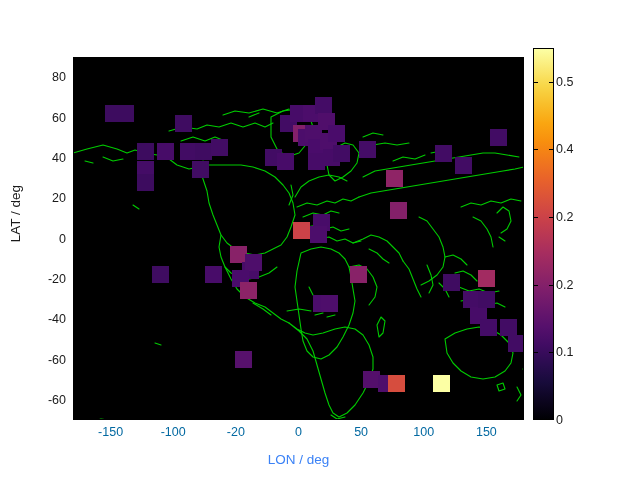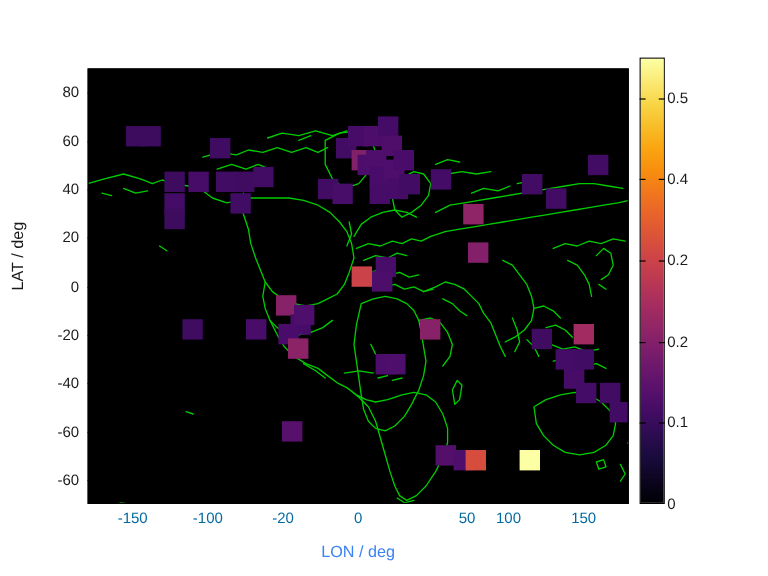--- a/index.html
+++ b/index.html
@@ -230,21 +230,21 @@
     </div>
   <div id="xticks">
       <div class="xtick" style="left: 110.583px;">-150</div>
       <div class="xtickmark" style="left: 110.583px;"></div>
       <div class="xtick" style="left: 173.222px;">-100</div>
       <div class="xtickmark" style="left: 173.222px;"></div>
       <div class="xtick" style="left: 235.861px;">-20</div>
       <div class="xtickmark" style="left: 235.861px;"></div>
       <div class="xtick" style="left: 298.5px;">0</div>
       <div class="xtickmark" style="left: 298.5px;"></div>
-      <div class="xtick" style="left: 361.139px; text-align: right;">50</div>
+      <div class="xtick" style="left: 361.139px;">50</div>
       <div class="xtickmark" style="left: 361.139px;"></div>
       <div class="xtick" style="left: 423.778px;">100</div>
       <div class="xtickmark" style="left: 423.778px;"></div>
       <div class="xtick" style="left: 486.417px;">150</div>
       <div class="xtickmark" style="left: 486.417px;"></div>
     </div>
   <div id="ylabel">LAT / deg</div>
   <div id="xlabel">LON / deg</div>
 
   <div id="cbar">

